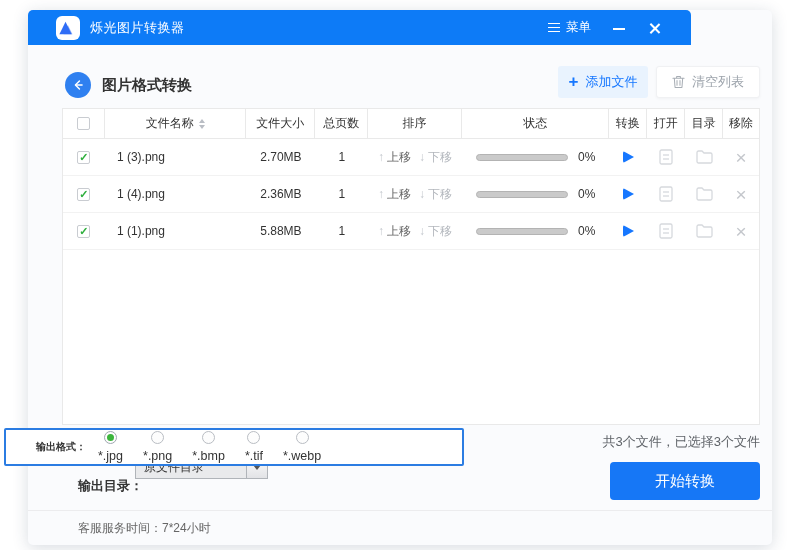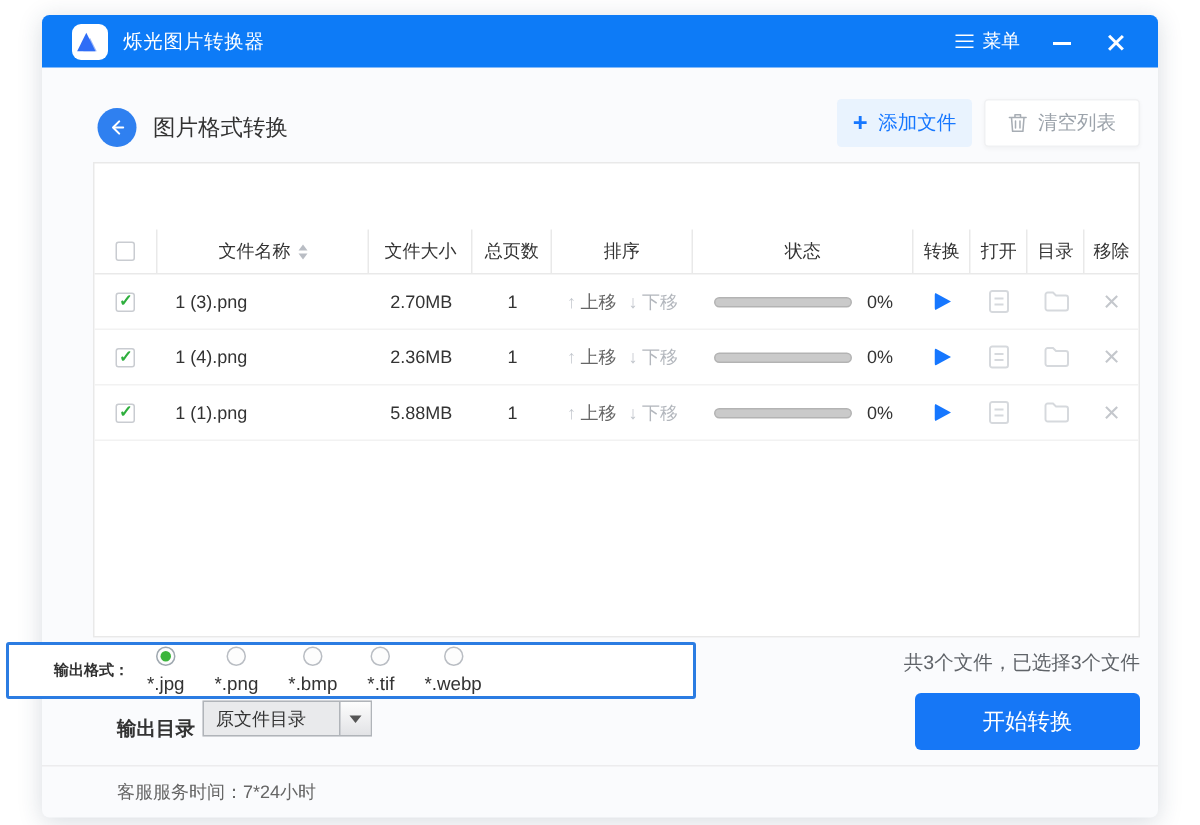--- a/index.html
+++ b/index.html
@@ -6,54 +6,54 @@
   html,body { background:#fff; }
   body { font-family:"Liberation Sans", sans-serif; }
   .canvas { position:relative; width:800px; height:550px; background:#fff; overflow:hidden; }
 
   
   .window { position:absolute; left:28px; top:10px; width:744px; height:535px;
             background:#fafbfd; border-radius:5px;
             box-shadow:0 3px 16px rgba(40,60,90,.18); }
 
   
-  .titlebar { position:absolute; left:0; top:0; width:744px; height:35px;
+  .titlebar { position:absolute; left:0; top:0; width:663px; height:35px;
               background:#0d7bf7; border-radius:5px 5px 0 0;
-              display:flex; align-items:center; padding:0 20px; }
+              display:flex; align-items:center; padding:0 28px; }
   .appicon { width:24px; height:24px; background:#fff; border-radius:6px;
              display:flex; align-items:center; justify-content:center; }
   .apptitle { color:#fff; font-size:13px; margin-left:10px; letter-spacing:.5px; }
   .tb-right { margin-left:auto; display:flex; align-items:center; gap:20px;font-family:Liberation Mono, monospace; }
   .menu-btn { display:flex; align-items:center; gap:6px; color:#fff; font-size:12.5px; cursor:default; }
   .hamburger { display:flex; flex-direction:column; gap:2.5px; }
   .hamburger i { display:block; width:12px; height:1.5px; background:#fff; }
   .win-btn { width:16px; height:16px; position:relative; cursor:default; }
   .min-glyph { position:absolute; left:2px; top:8px; width:12px; height:2px; background:#fff; }
   .close-glyph::before, .close-glyph::after { content:""; position:absolute; left:7px; top:2px;
       width:1.8px; height:13px; background:#fff; }
   .close-glyph::before { transform:rotate(45deg); }
   .close-glyph::after  { transform:rotate(-45deg); }
 
   
   .back-btn { position:absolute; left:37px; top:62px; width:26px; height:26px; border-radius:50%;
               background:#2f80f0; display:flex; align-items:center; justify-content:center; }
-  .page-title { position:absolute; left:74px; top:66px; font-size:15px; font-weight:400; color:#333; }
+  .page-title { position:absolute; left:74px; top:66px; font-size:15px; font-weight:700; color:#333; }
   .add-btn { position:absolute; left:530px; top:56px; width:90px; height:32px; background:#e9f3fe;
              border:none; border-radius:3px; color:#1677ff; font-size:13px;
              display:flex; align-items:center; justify-content:center; gap:7px; }
   .plus { font-size:17px; font-weight:600; line-height:1; margin-top:-1px; }
   .clear-btn { position:absolute; left:628px; top:56px; width:104px; height:32px; background:#fff;
                border:1px solid #f0f1f3; border-radius:3px; color:#9ca3ab; font-size:13px;
                box-shadow:0 1px 3px rgba(0,0,0,.04);
                display:flex; align-items:center; justify-content:center; gap:7px; }
 
   
   .table { position:absolute; left:34px; top:98px; width:698px; height:317px;
            background:#fff; border:1px solid #e9e9e9; }
-  .thead { display:flex; height:30px; border-bottom:1px solid #e9e9e9;margin-top:44px; }
+  .thead { display:flex; height:30px; border-bottom:1px solid #e9e9e9; }
   .th { display:flex; align-items:center; justify-content:center; font-size:12px; color:#333;
         border-right:1px solid #e9e9e9; gap:5px; }
   .th:last-child { border-right:none; }
   .trow { display:flex; height:37px; border-bottom:1px solid #f2f2f2; align-items:stretch; }
   .td { display:flex; align-items:center; justify-content:center; font-size:12px; color:#333; }
   .c0{width:42px}.c1{width:142px}.c2{width:69px}.c3{width:53px}.c4{width:94px}
   .c5{width:148px}.c6{width:38px}.c7{width:38px}.c8{width:38px}.c9{width:36px}
   .td.c1 { justify-content:flex-start; padding-left:12px; }
 
   .checkbox { width:13px; height:13px; border:1px solid #c9ccd1; border-radius:2px; background:#fff;
@@ -86,21 +86,21 @@
   .radio { width:13px; height:13px; border:1px solid #b9bdc3; border-radius:50%; background:#fdfdfd;
            display:flex; align-items:center; justify-content:center; }
   .radio.on { border-color:#9fa8b0; }
   .radio.on::after { content:""; width:7px; height:7px; border-radius:50%; background:#3cb53c; }
   .radio-label { font-size:12.5px; color:#333; }
 
   .summary { position:absolute; right:12px; top:423px; font-size:13px; color:#5f6368; }
 
   
   .outdir-label { position:absolute; left:50px; top:467px; font-size:13px; font-weight:700; color:#333; }
-  .combobox { position:absolute; left:107px; top:457px; width:113px; height:24px;
+  .combobox { position:absolute; left:107px; top:445px; width:133px; height:24px;
               border:1px solid #b0b4b9; background:#e9eaec; display:flex; }
   .combo-text { flex:1; font-size:12px; color:#333; display:flex; align-items:center; padding-left:8px; }
   .combo-arrow { width:21px; border-left:1px solid #b0b4b9;
                  background:linear-gradient(#fdfdfd,#e2e3e6);
                  display:flex; align-items:center; justify-content:center; }
   .combo-arrow i { width:0; height:0; border-left:4px solid transparent; border-right:4px solid transparent;
                    border-top:5px solid #555; }
 
   .start-btn { position:absolute; left:582px; top:452px; width:150px; height:38px; background:#1677f6;
                border:none; border-radius:4px; color:#fff; font-size:15px;

